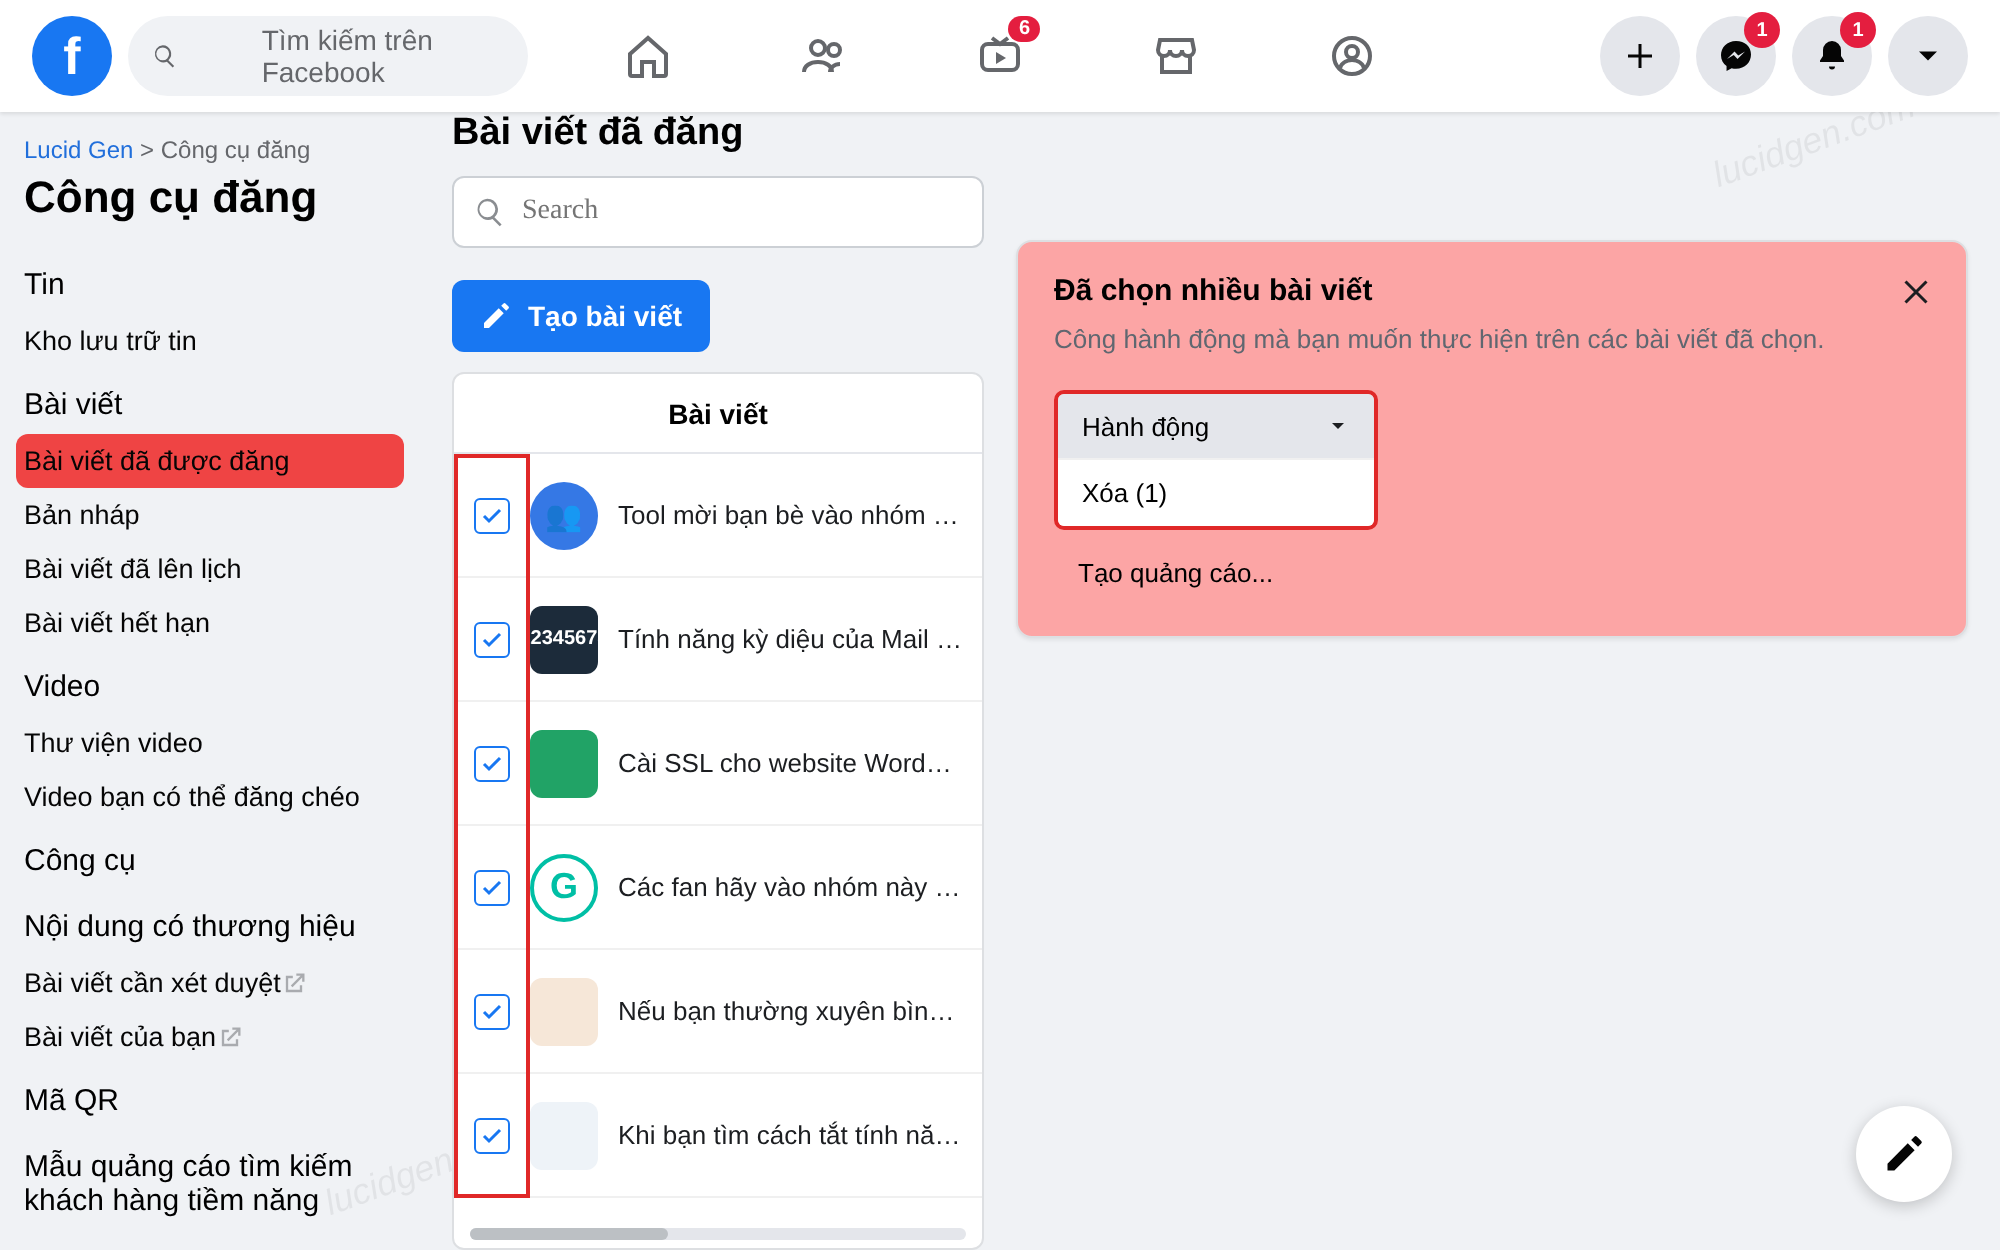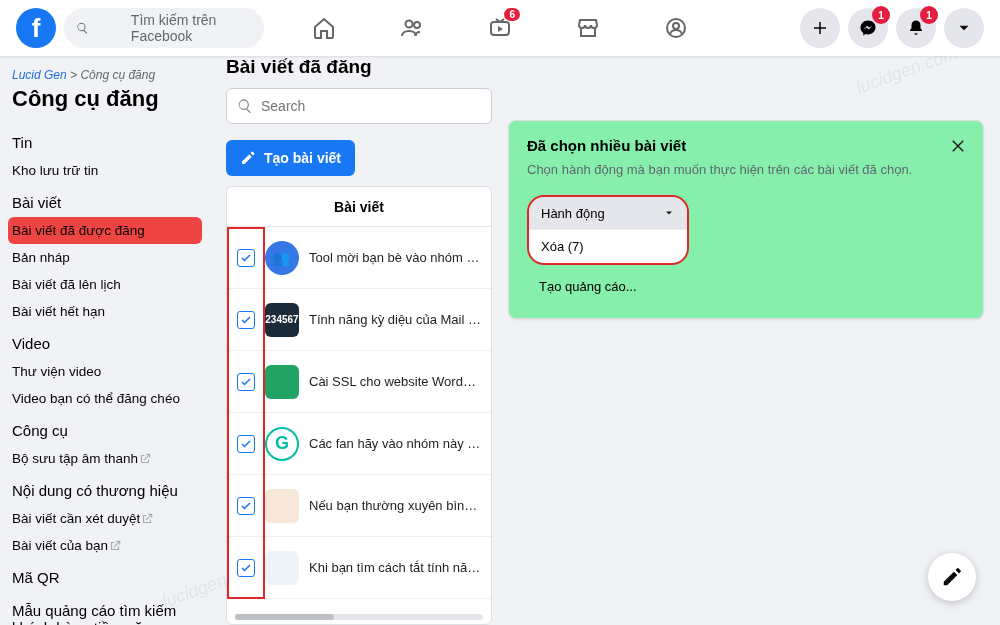--- a/index.html
+++ b/index.html
@@ -18,35 +18,35 @@
   .nav-badge { position: absolute; top: 4px; right: 20px; background: #e41e3f; color: #fff; font-size: 10px; font-weight: 600; padding: 1px 5px; border-radius: 10px; }
 
   .right-icons { margin-left: auto; display: flex; gap: 8px; align-items: center; }
   .circle-btn { width: 40px; height: 40px; background: #e4e6eb; border-radius: 50%; display: flex; align-items: center; justify-content: center; position: relative; }
   .circle-btn svg { width: 18px; height: 18px; fill: #050505; }
   .red-dot { position: absolute; top: -2px; right: -2px; background: #e41e3f; color: #fff; font-size: 10px; font-weight: 700; width: 18px; height: 18px; border-radius: 50%; display: flex; align-items: center; justify-content: center; }
 
   
   .main { display: flex; height: calc(625px - 56px); }
   .sidebar { width: 210px; padding: 12px 8px; overflow: hidden; }
-  .crumb { font-size: 12px; color: #65676b; padding: 0 4px; font-style: italic; }
+  .crumb { font-size: 12px; color: #65676b; padding: 0 4px; }
   .crumb a { color: #216fdb; text-decoration: none; }
   .sidebar h1 { font-size: 22px; font-weight: 700; padding: 4px 4px 12px; }
   .side-head { font-size: 15px; font-weight: 400; padding: 10px 4px 6px; }
   .side-item { font-size: 13.5px; padding: 6px 4px; border-radius: 6px; display: flex; align-items: center; justify-content: flex-start; color: #050505; }
   .side-item.active { background: #ef4444; font-weight: 500; }
   .ext-icon { width: 14px; height: 14px; opacity: .5; }
 
   .content { flex: 1; padding: 0 16px; display: flex; gap: 16px; overflow: hidden; }
 
   .col-left { width: 266px; display: flex; flex-direction: column; }
   .page-title { font-size: 19px; font-weight: 700; margin-bottom: 10px; }
   .search-box { height: 36px; background: #fff; border: 1px solid #ccd0d5; border-radius: 6px; display: flex; align-items: center; padding: 0 10px; color: #8a8d91; margin-bottom: 16px; }
   .search-box svg { width: 16px; height: 16px; fill: #8a8d91; margin-right: 8px; }
-  .search-box input { border: none; outline: none; font-size: 14px; flex: 1; background: transparent; }
+  .search-box input { border: none; outline: none; font-size: 14px; flex: 1; background: transparent; font-family: Liberation Serif, serif; }
 
   .create-btn { background: #1877f2; color: #fff; height: 36px; border: none; border-radius: 6px; font-size: 14px; font-weight: 600; display: inline-flex; align-items: center; gap: 8px; padding: 0 14px; margin-bottom: 10px; width: fit-content; }
   .create-btn svg { width: 16px; height: 16px; fill: #fff; }
 
   .post-panel { background: #fff; border: 1px solid #dddfe2; border-radius: 6px; flex: 1; overflow: hidden; position: relative; display: flex; flex-direction: column; }
   .post-header { height: 40px; display: flex; align-items: center; justify-content: center; font-size: 14px; font-weight: 600; border-bottom: 1px solid #e4e6eb; }
   .post-list { flex: 1; overflow-y: auto; }
   .post-row { height: 62px; display: flex; align-items: center; padding: 0 10px; gap: 10px; border-bottom: 1px solid #f0f0f0; }
   .chk { width: 18px; height: 18px; border: 1.5px solid #1877f2; border-radius: 3px; display: flex; align-items: center; justify-content: center; flex-shrink: 0; }
   .chk svg { width: 12px; height: 12px; stroke: #1877f2; stroke-width: 3; fill: none; }
@@ -55,27 +55,27 @@
 
   .red-box { position: absolute; border: 2px solid #e02828; pointer-events: none; }
   .red-box.checks { left: 0; top: 40px; width: 38px; height: 372px; }
 
   .bottom-scroll { height: 6px; background: #e4e6eb; margin: 2px 8px 4px; border-radius: 4px; position: relative; }
   .bottom-scroll::after { content: ''; position: absolute; left: 0; top: 0; width: 40%; height: 100%; background: #bcc0c4; border-radius: 4px; }
 
   
   .col-right { flex: 1; display: flex; flex-direction: column; }
   .spacer-top { height: 64px; }
-  .action-card { background: #86efac; border: 1px solid #dddfe2; border-radius: 8px; padding: 16px 18px; box-shadow: 0 1px 2px rgba(0,0,0,.08); position: relative; }
+  .action-card { background: #fca5a5; border: 1px solid #dddfe2; border-radius: 8px; padding: 16px 18px; box-shadow: 0 1px 2px rgba(0,0,0,.08); position: relative; }
   .card-title { font-size: 15px; font-weight: 700; margin-bottom: 8px; }
   .card-sub { font-size: 13px; color: #606770; margin-bottom: 18px; }
   .close-x { position: absolute; top: 14px; right: 14px; width: 22px; height: 22px; display: flex; align-items: center; justify-content: center; }
   .close-x svg { width: 18px; height: 18px; stroke: #1c1e21; stroke-width: 2; }
 
-  .dropdown-wrap { border: 2px solid #e02828; width: 162px; border-radius: 17px; overflow: hidden; margin-bottom: 6px; }
+  .dropdown-wrap { border: 2px solid #e02828; width: 162px; border-radius: 5px; overflow: hidden; margin-bottom: 6px; }
   .dd-head { height: 32px; background: #e4e6eb; display: flex; align-items: center; justify-content: space-between; padding: 0 12px; font-size: 13px; }
   .dd-head svg { width: 12px; height: 12px; fill: #1c1e21; }
   .dd-opt { height: 34px; display: flex; align-items: center; padding: 0 12px; font-size: 13px; background: #fff; border-top: 1px solid #f0f0f0; }
   .extra-opt { font-size: 13px; padding: 8px 12px; }
 
   
   .fab { position: absolute; right: 24px; bottom: 24px; width: 48px; height: 48px; background: #fff; border-radius: 50%; box-shadow: 0 2px 8px rgba(0,0,0,.2); display: flex; align-items: center; justify-content: center; }
   .fab svg { width: 22px; height: 22px; fill: #050505; }
 
   
@@ -201,26 +201,20 @@
           <span>Bài viết hết hạn</span>
         </div>
         <div class="side-head">Video</div>
         <div class="side-item">
           <span>Thư viện video</span>
         </div>
         <div class="side-item">
           <span>Video bạn có thể đăng chéo</span>
         </div>
         <div class="side-head">Công cụ</div>
-        <div class="side-item">
-          <span>Bộ sưu tập âm thanh</span>
-          <svg viewBox="0 0 24 24" class="ext-icon">
-            <path fill="#65676b" d="M14 3h7v7h-2V6.4l-8.3 8.3-1.4-1.4L17.6 5H14V3zM5 5h6v2H7v10h10v-4h2v6H5V5z"></path>
-          </svg>
-        </div>
         <div class="side-head">Nội dung có thương hiệu</div>
         <div class="side-item">
           <span>Bài viết cần xét duyệt</span>
           <svg viewBox="0 0 24 24" class="ext-icon">
             <path fill="#65676b" d="M14 3h7v7h-2V6.4l-8.3 8.3-1.4-1.4L17.6 5H14V3zM5 5h6v2H7v10h10v-4h2v6H5V5z"></path>
           </svg>
         </div>
         <div class="side-item">
           <span>Bài viết của bạn</span>
           <svg viewBox="0 0 24 24" class="ext-icon">
@@ -335,30 +329,30 @@
 
     <div class="col-right">
       <div class="spacer-top"></div>
       <div class="action-card">
         <div class="close-x">
           <svg viewBox="0 0 24 24" fill="none">
               <path d="M5 5l14 14M19 5L5 19"></path>
             </svg>
         </div>
         <div class="card-title">Đã chọn nhiều bài viết</div>
-        <div class="card-sub">Chọn hành động mà bạn muốn thực hiện trên các bài viết đã chọn.</div>
+        <div class="card-sub">Công hành động mà bạn muốn thực hiện trên các bài viết đã chọn.</div>
 
         <div class="dropdown-wrap">
           <div class="dd-head">
             <span>Hành động</span>
             <svg viewBox="0 0 24 24">
                 <path d="M6 9l6 6 6-6z"></path>
               </svg>
           </div>
-          <div class="dd-opt">Xóa (7)</div>
+          <div class="dd-opt">Xóa (1)</div>
         </div>
         <div class="extra-opt">Tạo quảng cáo...</div>
       </div>
     </div>
   </div>
 </div>
 
 <div class="fab">
   <svg viewBox="0 0 24 24">
       <path d="M3 17.25V21h3.75L17.8 9.94l-3.75-3.75L3 17.25zM21.4 6.34a1 1 0 000-1.41l-2.34-2.34a1 1 0 00-1.41 0L15.9 4.34l3.75 3.75 1.75-1.75z"></path>

